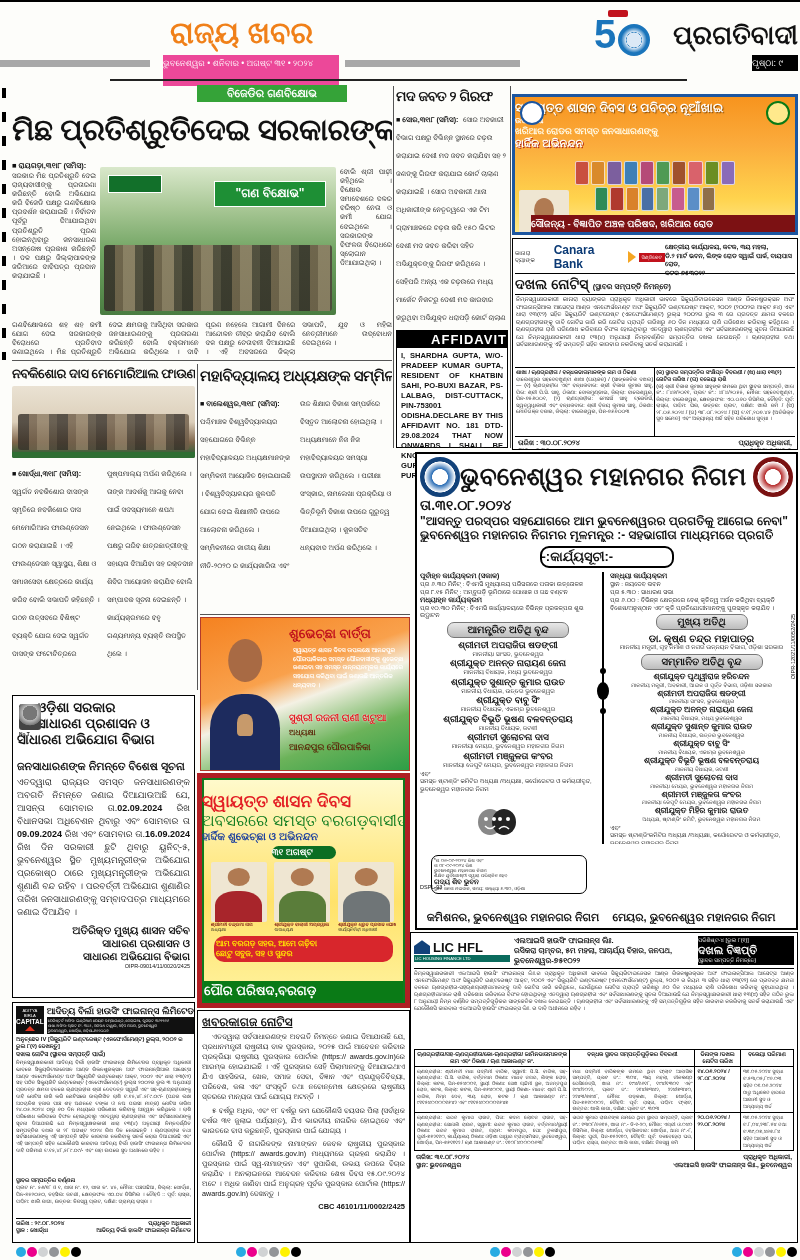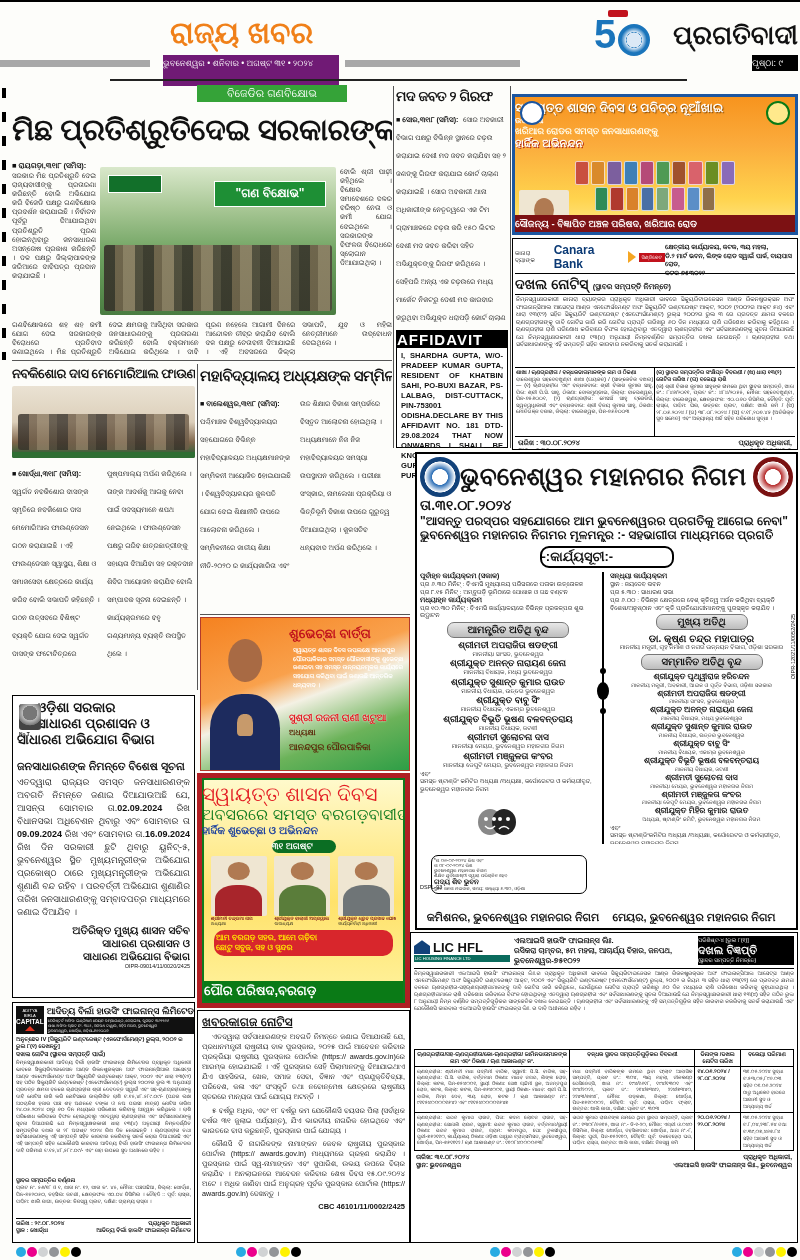--- a/index.html
+++ b/index.html
@@ -5,28 +5,28 @@
   html,body{margin:0;padding:0;background:#e9e9e6;font-family:"Liberation Sans",sans-serif;color:#111;}
   .page{position:relative;width:800px;height:1260px;background:#fdfdfa;margin:0 auto;overflow:hidden;}
   .abs{position:absolute;}
   .b{font-weight:bold;}
   .c{text-align:left;}
   .j{text-align:justify;}
   .nw{white-space:nowrap;overflow:hidden;}
   .vl{position:absolute;width:1px;background:#555;}
   .hl{position:absolute;height:1px;background:#555;}
   .box{border:1.5px solid #000;background:#fff;box-sizing:border-box;}
-  .kicker{background:#35a338;color:#fff;font-weight:normal;font-size:11px;line-height:17px;text-align:center;}
+  .kicker{background:#35a338;color:#fff;font-weight:bold;font-size:11px;line-height:17px;text-align:center;}
   .headline{font-weight:800;letter-spacing:-.5px;}
   .byl{font-weight:bold;}
   .photo1{background:linear-gradient(180deg,#d9e8cb 0%,#a8c795 28%,#6fa361 58%,#4a7c41 100%);border-radius:2px;overflow:hidden;}
   .ban{position:absolute;background:#1e8f35;border:1px solid #fff;color:#fff;font-weight:bold;text-align:center;}
   .crowd{position:absolute;background:repeating-linear-gradient(90deg,#37312a 0 11px,#6e5d49 11px 19px,#8d7c64 19px 31px,#4e463a 31px 39px);opacity:.88;border-radius:3px;}
   .photo2{background:linear-gradient(180deg,#eae2d3 0%,#dccfba 50%,#80664b 78%,#41603b 92%,#2e4f2e 100%);border-radius:2px;overflow:hidden;}
-  .afftitle{background:#000;color:#fff;font-weight:800;text-align:left;font-size:15px;line-height:17px;letter-spacing:1px;}
+  .afftitle{background:#000;color:#fff;font-weight:800;text-align:right;font-size:13px;line-height:17px;letter-spacing:1px;}
   .gradnua{background:linear-gradient(180deg,#f7941e 0%,#fbab3c 35%,#ffd34d 75%,#ffe98c 100%);}
   .hs{width:17px;height:22px;border-radius:2px;border:1px solid rgba(255,255,255,.7);}
   .person{position:relative;background:#efe6d2;border-radius:2px;overflow:hidden;}
   .person .hd{position:absolute;left:50%;top:10%;width:40%;height:30%;transform:translateX(-50%);border-radius:50%;background:#b07a52;}
   .person .bd{position:absolute;left:8%;bottom:0;width:84%;height:52%;border-radius:45% 45% 0 0;background:var(--shirt,#777);}
   .pillG{background:linear-gradient(180deg,#e8e8e8,#bdbdbd);border:1px solid #777;border-radius:7px;font-weight:bold;text-align:center;}
   .gn{font-weight:bold;text-align:center;font-size:9px;line-height:1.1;}
   .gr{text-align:center;font-size:6px;line-height:1.1;color:#222;margin-bottom:2px;}
   .dots{position:absolute;display:flex;gap:1px;}
   .dot{width:10px;height:10px;border-radius:50%;}
@@ -37,21 +37,21 @@
 </head>
 <body>
 
 <div class="page">
 
   <div class="abs" style="left:0;top:7;width:800px;height:2px;background:#000"></div>
   <div class="abs" style="left:0;top:12;width:800px;height:2px;background:#000"></div>
 
   <div class="abs nw c" style="left:170;left:170px;top:16px;width:260px;height:40px;font-size:30px;font-weight:800;color:#f08019">ରାଜ୍ୟ ଖବର</div>
   <div class="abs" style="left:0;top:60px;width:150px;height:7px;background:#a8a8a8"></div>
-  <div class="abs c nw" style="left:163px;top:55px;width:176px;height:31px;background:#701a75;color:#fff;font-size:8.5px;line-height:17px">ଭୁବନେଶ୍ୱର • ଶନିବାର • ଅଗଷ୍ଟ ୩୧ • ୨୦୨୪</div>
+  <div class="abs c nw" style="left:163px;top:55px;width:176px;height:31px;background:#ec4899;color:#fff;font-size:8.5px;line-height:17px">ଭୁବନେଶ୍ୱର • ଶନିବାର • ଅଗଷ୍ଟ ୩୧ • ୨୦୨୪</div>
   <div class="abs" style="left:345px;top:60px;width:175px;height:7px;background:#a8a8a8"></div>
   <div class="abs" style="left:594px;top:12px;width:52px;height:50px">
     <div class="abs" style="left:14px;top:-2px;width:20px;height:7px;background:#c1121c;border-radius:2px"></div>
     <span class="abs" style="left:0;top:2px;font-size:40px;font-weight:800;color:#1b75bb;line-height:1">5</span>
     <div class="abs" style="left:24px;top:12px;width:26px;height:26px;border:3px solid #1b75bb;border-radius:50%;background:radial-gradient(circle,#dce9f6 40%,#1b75bb 42%,#dce9f6 44%,#1b75bb 70%)"></div>
   </div>
   <div class="abs nw" style="left:648px;top:20px;width:150px;height:36px;font-size:26px;font-weight:800;text-align:right">ପ୍ରଗତିବାଦୀ</div>
   <div class="abs c nw" style="left:752px;top:55px;width:46px;height:16px;background:#000;color:#fff;font-size:9px;line-height:16px">ପୃଷ୍ଠା: ୯</div>
   <div class="abs" style="left:110px;top:79px;width:577px;height:2px;background:#222"></div>
 
@@ -139,21 +139,21 @@
     <div class="abs" style="left:80px;right:80px;top:90px;display:flex;gap:2px;justify-content:center">
       <div class="hs" style="background:#2e8b57"></div>
         <div class="hs" style="background:#b03a2e"></div>
         <div class="hs" style="background:#d9822b"></div>
         <div class="hs" style="background:#4a6fa5"></div>
         <div class="hs" style="background:#7da87b"></div>
         <div class="hs" style="background:#c75b8e"></div>
         <div class="hs" style="background:#5b8ec7"></div>
         <div class="hs" style="background:#8f6f4a"></div>
     </div>
-    <div class="abs c nw" style="left:0;right:0;bottom:0;height:17px;background:#7c1113;color:#fff;font-weight:bold;font-size:9.5px;line-height:17px">ସୌଜନ୍ୟ - ବିଜ୍ଞାପିତ ଅଞ୍ଚଳ ପରିଷଦ, ଖରିଆର ରୋଡ</div>
+    <div class="abs c nw" style="left:16px;right:0;bottom:0;height:17px;background:#7c1113;color:#fff;font-weight:bold;font-size:9.5px;line-height:17px">ସୌଜନ୍ୟ - ବିଜ୍ଞାପିତ ଅଞ୍ଚଳ ପରିଷଦ, ଖରିଆର ରୋଡ</div>
   </div>
 
   <div class="abs box" style="left:512px;top:238px;width:286px;height:212px;padding:2px;overflow:hidden">
     <div style="display:flex;height:32px;border-bottom:1.5px solid #000">
       <div style="width:150px;display:flex;align-items:center;gap:3px">
         <span style="font-size:6px">କାନାରା ବ୍ୟାଙ୍କ</span>
         <span style="font-size:12px;font-weight:800;color:#0b3a75">Canara Bank</span>
         <span style="width:0;height:0;border-left:8px solid #f5a623;border-top:6px solid transparent;border-bottom:6px solid transparent"></span>
         <span class="c" style="background:#c1121c;color:#fff;font-size:5px;padding:1px 3px">ସିଣ୍ଡିକେଟ</span>
       </div>
@@ -329,21 +329,21 @@
       <span class="abs" style="left:50%;bottom:34px;width:16px;height:22px;margin-left:-8px;background:#c79a6b;border-radius:40% 40% 20% 20%"></span>
     </div>
     <div class="abs c nw" style="left:88px;top:8px;right:4px;font-size:13px;font-weight:800;color:#c1121c">ଶୁଭେଚ୍ଛା ବାର୍ତ୍ତା</div>
     <div class="abs c" style="left:92px;top:28px;right:5px;height:62px;font-size:6px;line-height:1.45;color:#fff;font-weight:600;overflow:hidden">ସ୍ୱାୟତ୍ତ ଶାସନ ଦିବସ ଉପଲକ୍ଷେ ଆନନ୍ଦପୁର ପୌରପାଳିକାର ସମସ୍ତ ପୌରବାସୀଙ୍କୁ ଶୁଭେଚ୍ଛା ଜଣାଇବା ସହ ସମସ୍ତ ଉନ୍ନୟନମୂଳକ କାର୍ଯ୍ୟରେ ସହଯୋଗ କରିଥିବା ପାଇଁ ଜଣାଉଛି ଆନ୍ତରିକ ଧନ୍ୟବାଦ ।</div>
     <div class="abs c nw" style="left:88px;top:94px;right:4px;font-size:10px;font-weight:800;color:#e31e24;text-shadow:0 0 2px #fff">ସୁଶ୍ରୀ ରଜନୀ ରାଣୀ ଖଟୁଆ</div>
     <div class="abs c nw" style="left:88px;top:110px;right:4px;font-size:8px;font-weight:bold;color:#5c2d0c">ଅଧ୍ୟକ୍ଷା</div>
     <div class="abs c nw" style="left:88px;top:124px;right:4px;font-size:9px;font-weight:800;color:#5c2d0c">ଆନନ୍ଦପୁର ପୌରପାଳିକା</div>
   </div>
 
   <div class="abs" style="left:197px;top:773px;width:213px;height:235px;border:5px solid #b01f24;box-sizing:border-box;box-shadow:inset 0 0 0 2px #0e7a1e;background:linear-gradient(180deg,#fffacd 0%,#ffe26b 55%,#fff3a0 100%);overflow:hidden">
-    <div class="c nw" style="margin-top:5px;font-size:20px;font-weight:400;color:#e31e24">ସ୍ୱାୟତ୍ତ ଶାସନ ଦିବସ</div>
+    <div class="c nw" style="margin-top:14px;font-size:17px;font-weight:700;color:#e31e24">ସ୍ୱାୟତ୍ତ ଶାସନ ଦିବସ</div>
     <div class="c nw" style="font-size:16px;font-weight:400;color:#0e7a1e">ଅବସରରେ ସମସ୍ତ ବରଗଡ଼ବାସୀଙ୍କୁ</div>
     <div class="c nw" style="font-size:10.5px;font-weight:800;color:#1b3f9e">ହାର୍ଦ୍ଦିକ ଶୁଭେଚ୍ଛା ଓ ଅଭିନନ୍ଦନ</div>
     <div class="c" style="width:64px;margin:3px auto;background:#0b6e23;color:#fff;font-weight:bold;font-size:9px;border-radius:9px;padding:1px 0">୩୧ ଅଗଷ୍ଟ</div>
     <div style="display:flex;justify-content:space-around;padding:0 6px">
       <div style="width:58px">
         <div class="person" style="width:56px;height:60px;--shirt:#a8252b">
             <span class="hd"></span>
             <span class="bd"></span>
           </div>
         <div class="c b nw" style="font-size:4.8px;color:#7a1010">ଶ୍ରୀମତୀ ଚନ୍ଦ୍ରମା ନାଗ</div>

